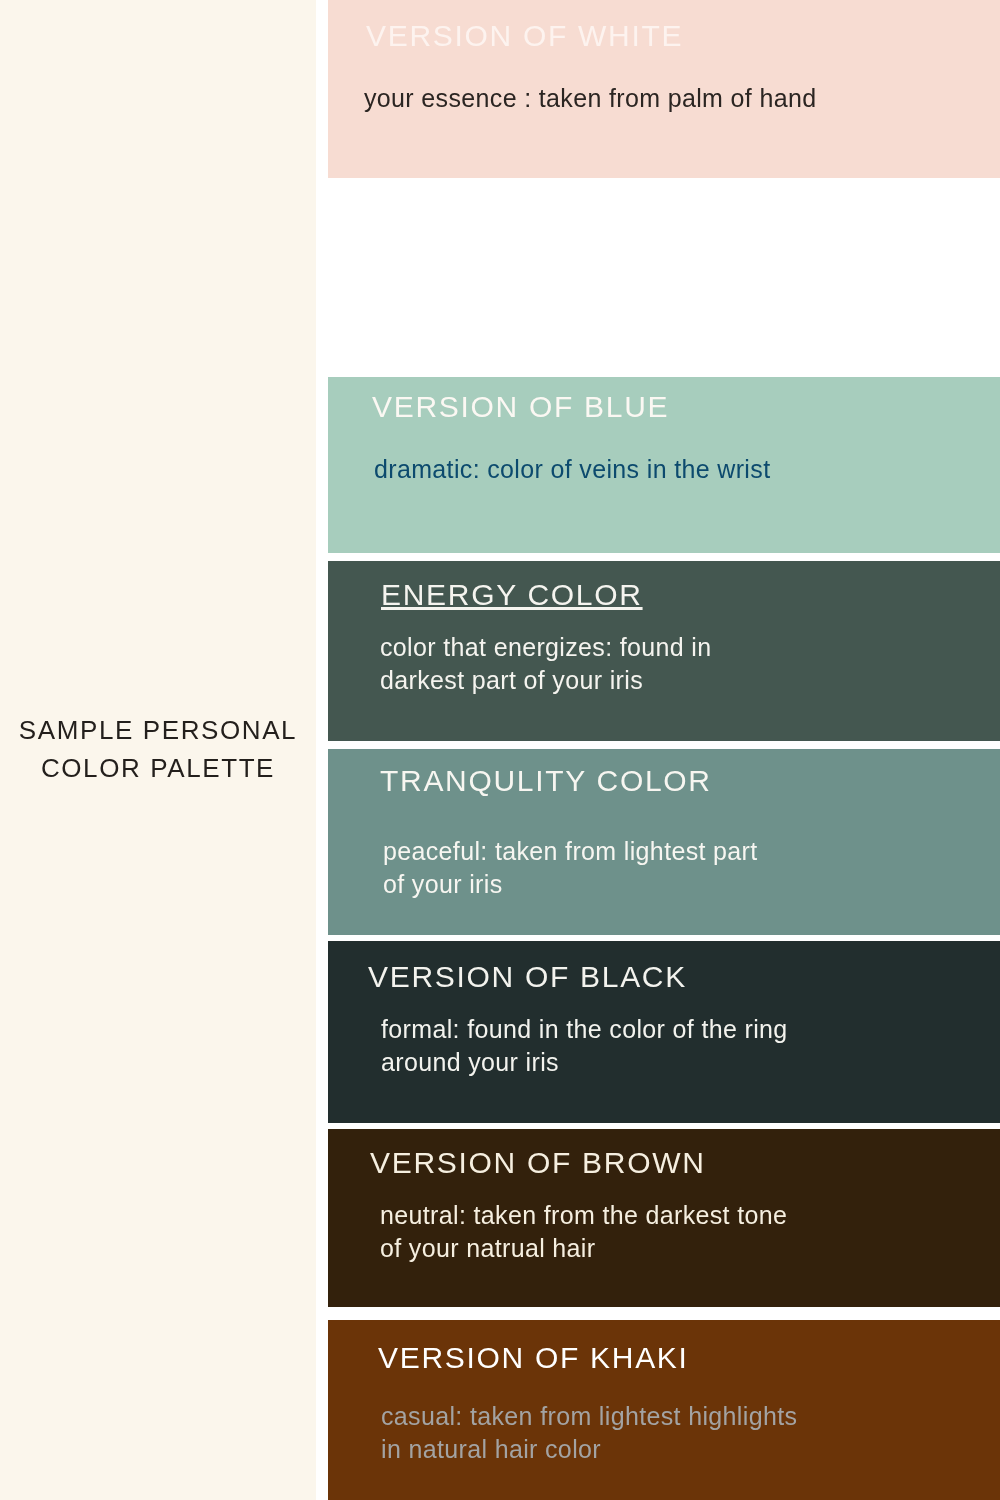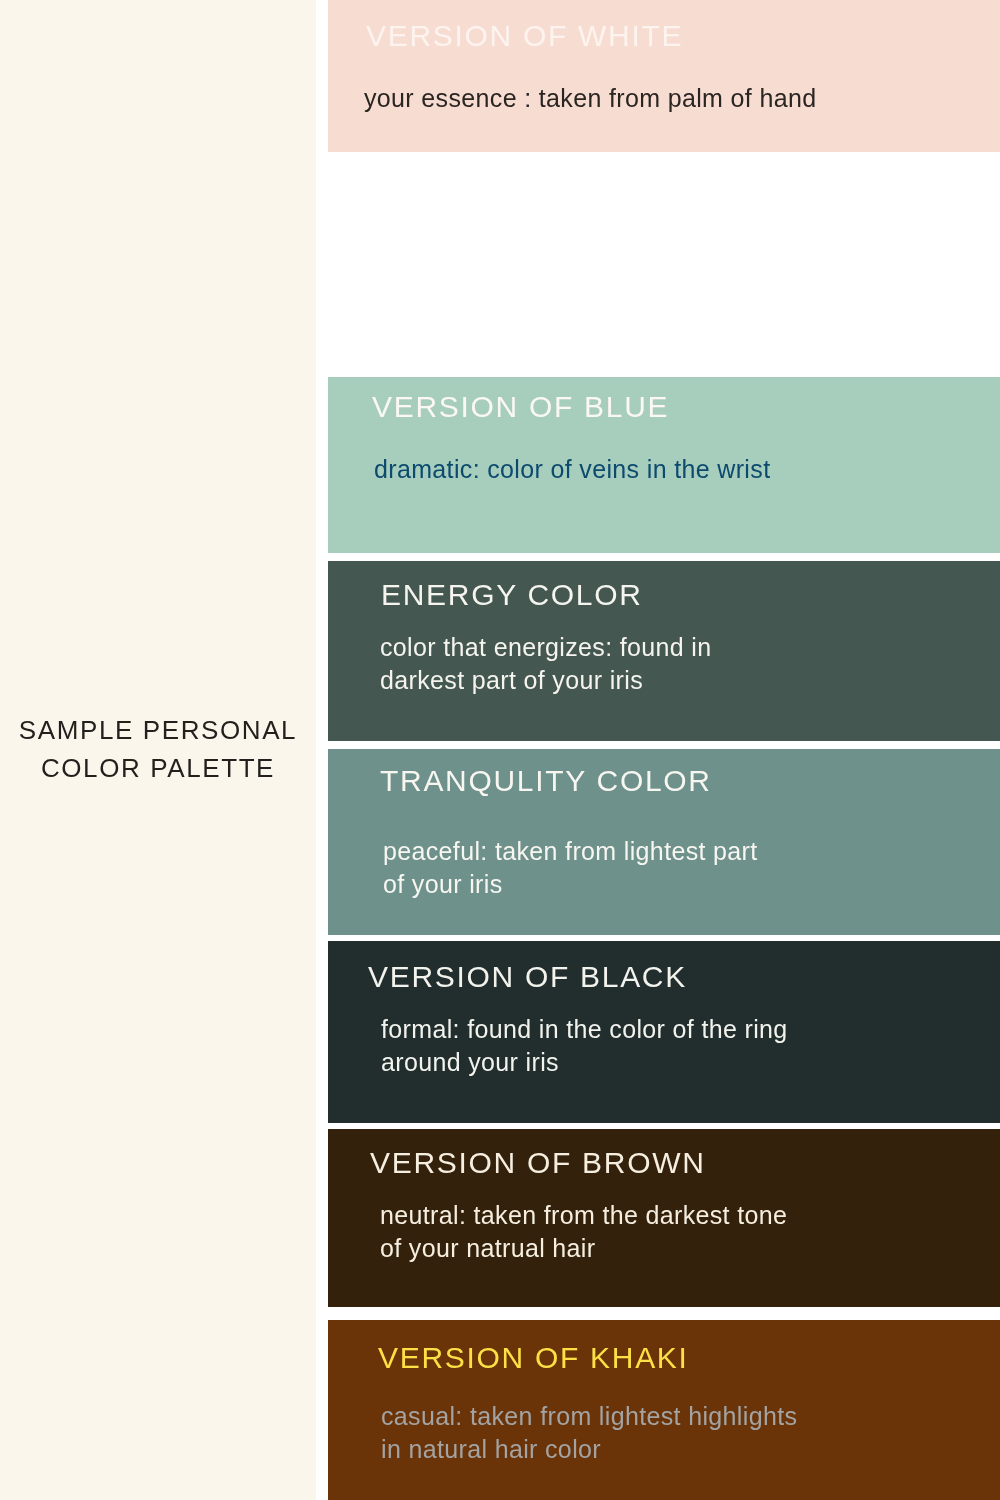--- a/index.html
+++ b/index.html
@@ -86,48 +86,48 @@
 <body>
 
 <div id="palette-infographic" style="background: rgb(255, 255, 255);">
 
   <div id="sidebar" style="background: rgb(251, 246, 236);">
     <div id="sidebar-title" style="color: rgb(35, 31, 28);">SAMPLE PERSONAL
 COLOR PALETTE</div>
   </div>
 
   <div id="swatch-column">
-      <div class="swatch" style="top: 0px; height: 152px; background: rgb(247, 220, 210);">
+      <div class="swatch" style="top: 0px; height: 178px; background: rgb(247, 220, 210);">
         <div class="swatch-title" style="color: rgb(253, 243, 239); margin-top: 20px; margin-left: 18px;">VERSION OF WHITE</div>
         <div class="swatch-desc" style="color: rgb(43, 37, 34); margin-top: 30px; margin-left: 16px;">your essence : taken from palm of hand</div>
       </div>
       <div class="swatch" style="top: 377px; height: 176px; background: rgb(167, 205, 189);">
         <div class="swatch-title" style="color: rgb(251, 248, 243); margin-top: 14px; margin-left: 24px;">VERSION OF BLUE</div>
         <div class="swatch-desc" style="color: #0c4a6e; margin-top: 30px; margin-left: 26px;">dramatic: color of veins in the wrist</div>
       </div>
       <div class="swatch" style="top: 561px; height: 180px; background: rgb(68, 87, 80);">
-        <div class="swatch-title" style="color: rgb(245, 244, 239); margin-top: 18px; margin-left: 33px;">ENERGY COLOR</div>
+        <div class="swatch-title" style="color: rgb(245, 244, 239); margin-top: 18px; margin-left: 33px; text-decoration: underline;">ENERGY COLOR</div>
         <div class="swatch-desc" style="color: rgb(245, 244, 239); margin-top: 20px; margin-left: 32px;">color that energizes: found in
 darkest part of your iris</div>
       </div>
       <div class="swatch" style="top: 749px; height: 186px; background: rgb(110, 145, 139);">
         <div class="swatch-title" style="color: rgb(247, 246, 241); margin-top: 16px; margin-left: 32px;">TRANQULITY COLOR</div>
         <div class="swatch-desc" style="color: rgb(247, 246, 241); margin-top: 38px; margin-left: 35px;">peaceful: taken from lightest part
 of your iris</div>
       </div>
       <div class="swatch" style="top: 941px; height: 182px; background: rgb(34, 46, 46);">
         <div class="swatch-title" style="color: rgb(243, 243, 238); margin-top: 20px; margin-left: 20px;">VERSION OF BLACK</div>
         <div class="swatch-desc" style="color: rgb(243, 243, 238); margin-top: 20px; margin-left: 33px;">formal: found in the color of the ring
 around your iris</div>
       </div>
       <div class="swatch" style="top: 1129px; height: 178px; background: rgb(51, 33, 12);">
         <div class="swatch-title" style="color: rgb(246, 239, 224); margin-top: 18px; margin-left: 22px;">VERSION OF BROWN</div>
         <div class="swatch-desc" style="color: rgb(246, 239, 224); margin-top: 20px; margin-left: 32px;">neutral: taken from the darkest tone
 of your natrual hair</div>
       </div>
       <div class="swatch" style="top: 1320px; height: 180px; background: rgb(107, 52, 8);">
-        <div class="swatch-title" style="color: #fde047; margin-top: 22px; margin-left: 30px;">VERSION OF KHAKI</div>
+        <div class="swatch-title" style="color: #ffffff; margin-top: 22px; margin-left: 30px;">VERSION OF KHAKI</div>
         <div class="swatch-desc" style="color: #a3a3a3; margin-top: 26px; margin-left: 33px;">casual: taken from lightest highlights
 in natural hair color</div>
       </div>
     </div>
 
 </div>
 
 </body></html>

